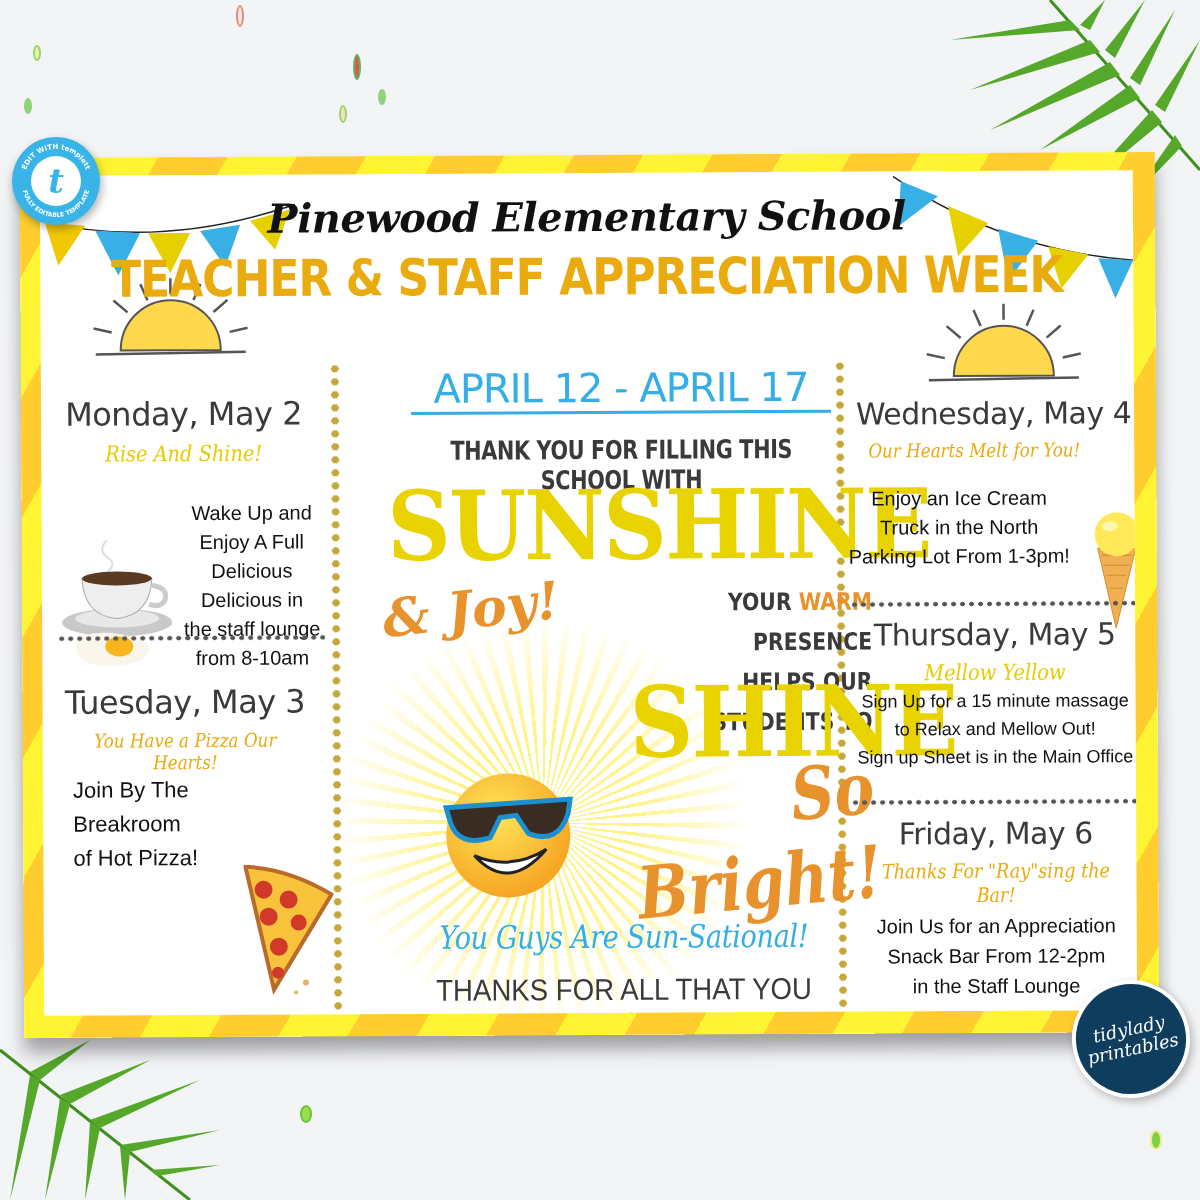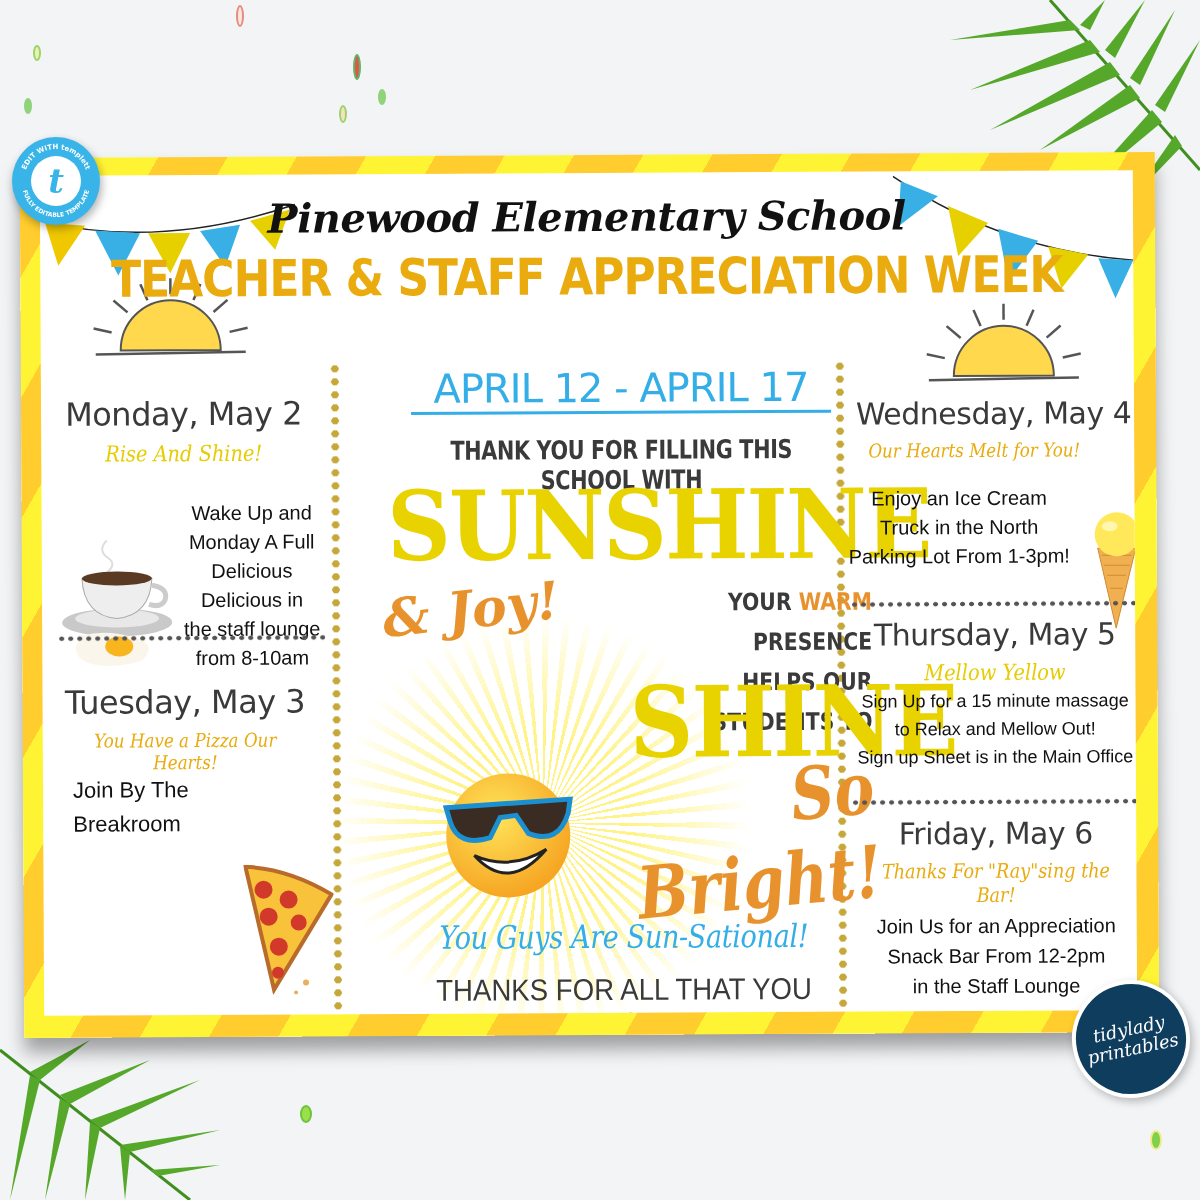--- a/index.html
+++ b/index.html
@@ -226,21 +226,21 @@
     <div class="week-title">TEACHER &amp; STAFF APPRECIATION WEEK</div>
 
     <div class="dotted-v" style="left:290px;top:188px;height:665px;"></div>
     <div class="dotted-v" style="left:795px;top:188px;height:665px;"></div>
 
     <div class="day" style="left:0;width:285px;top:220px;">
       <div class="day-title">Monday, May 2</div>
       <div class="day-sub" style="color:#e6cc00;">Rise And Shine!</div>
       <div class="day-body" style="position:absolute;left:135px;width:150px;top:90px;margin-top:14px;">
         <div>Wake Up and</div>
-        <div>Monday A Full</div>
+        <div>Enjoy A Full</div>
         <div>Delicious</div>
         <div>Delicious in</div>
         <div>the staff lounge</div>
         <div>from 8-10am</div>
       </div>
     </div>
     <svg style="position:absolute;left:15px;top:355px;" width="130" height="140" viewBox="0 0 130 140">
       <path d="M50 10 Q40 20 52 28 Q60 34 50 42" stroke="#ddd" stroke-width="2" fill="none"></path>
       <ellipse cx="60" cy="92" rx="55" ry="14" fill="#c9c9c9"></ellipse>
       <ellipse cx="60" cy="88" rx="42" ry="9" fill="#e8e8e8"></ellipse>
@@ -252,20 +252,21 @@
     </svg>
 
     <div class="dotted-h" style="left:15px;top:460px;width:268px;"></div>
 
     <div class="day" style="left:0;width:285px;top:508px;">
       <div class="day-title">Tuesday, May 3</div>
       <div class="day-sub" style="color:#e9ab0e;font-size:19px;">You Have a Pizza Our Hearts!</div>
       <div class="day-body" style="position:absolute;left:30px;width:180px;top:90px;text-align:left;font-size:22px;line-height:34px;">
         <div>Join By The</div>
         <div>Breakroom</div>
+        <div>of Hot Pizza!</div>
       </div>
     </div>
     <svg style="position:absolute;left:200px;top:690px;" width="90" height="130" viewBox="0 0 90 130">
       <path d="M2 2 Q45 4 88 30 L30 125 Z" fill="#f8c23b" stroke="#b86b2a" stroke-width="4"></path>
       <circle cx="20" cy="25" r="9" fill="#d13a2a"></circle>
         <circle cx="45" cy="35" r="9" fill="#d13a2a"></circle>
       <circle cx="25" cy="52" r="9" fill="#d13a2a"></circle>
         <circle cx="55" cy="58" r="8" fill="#d13a2a"></circle>
       <circle cx="35" cy="82" r="9" fill="#d13a2a"></circle>
         <circle cx="34" cy="108" r="6" fill="#d13a2a"></circle>

